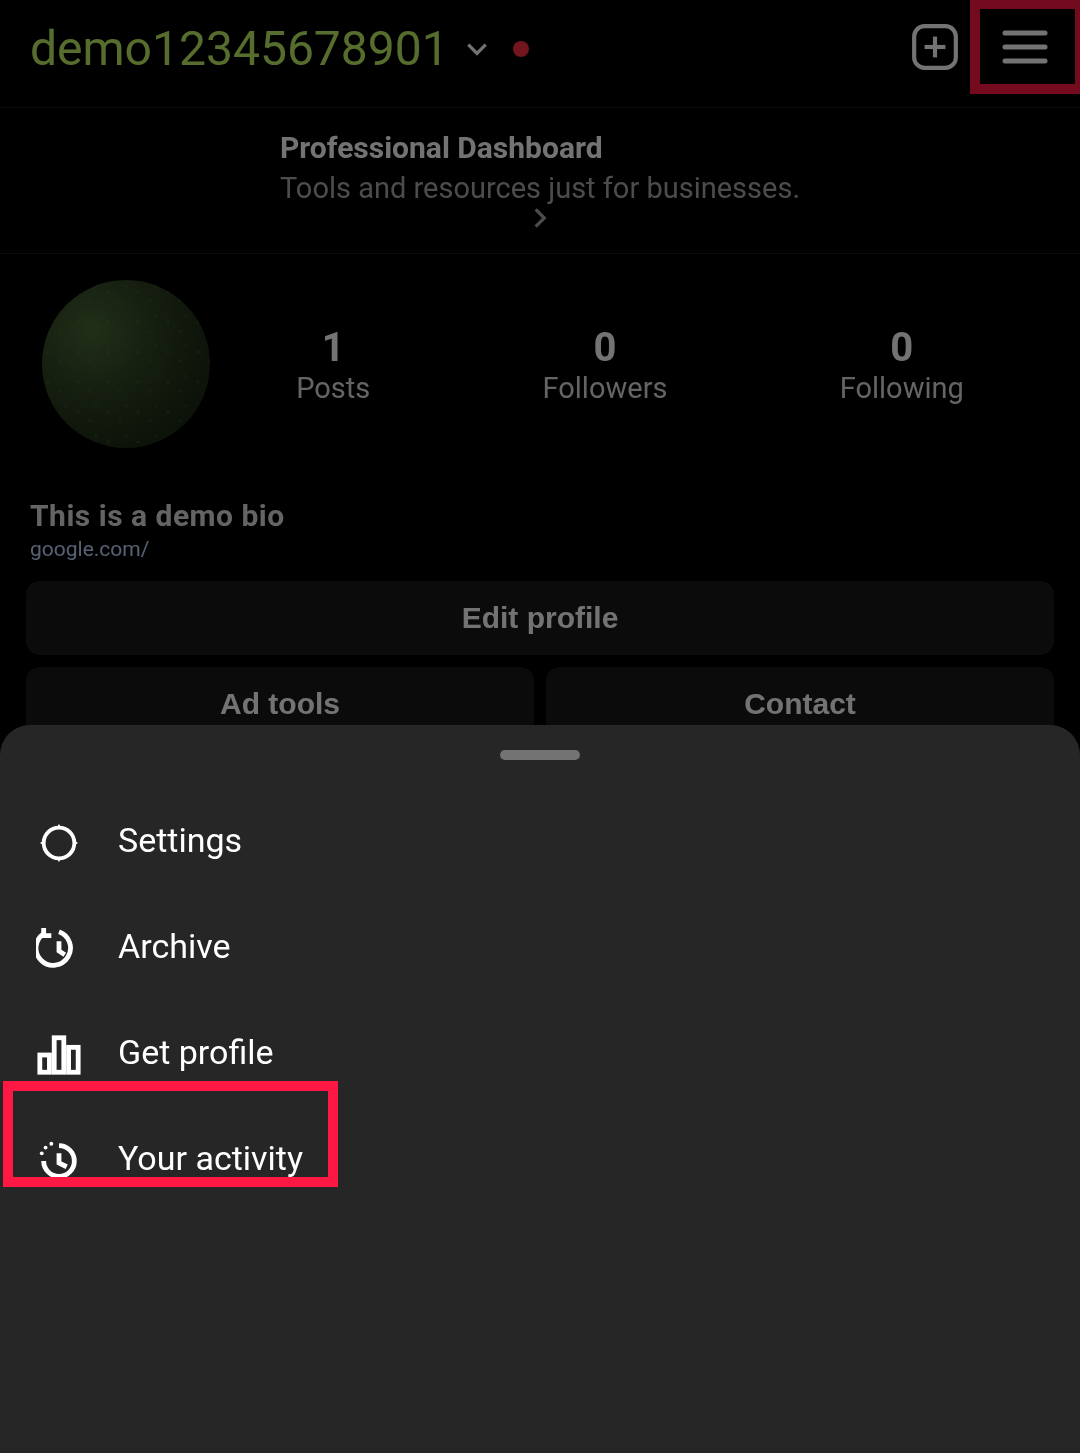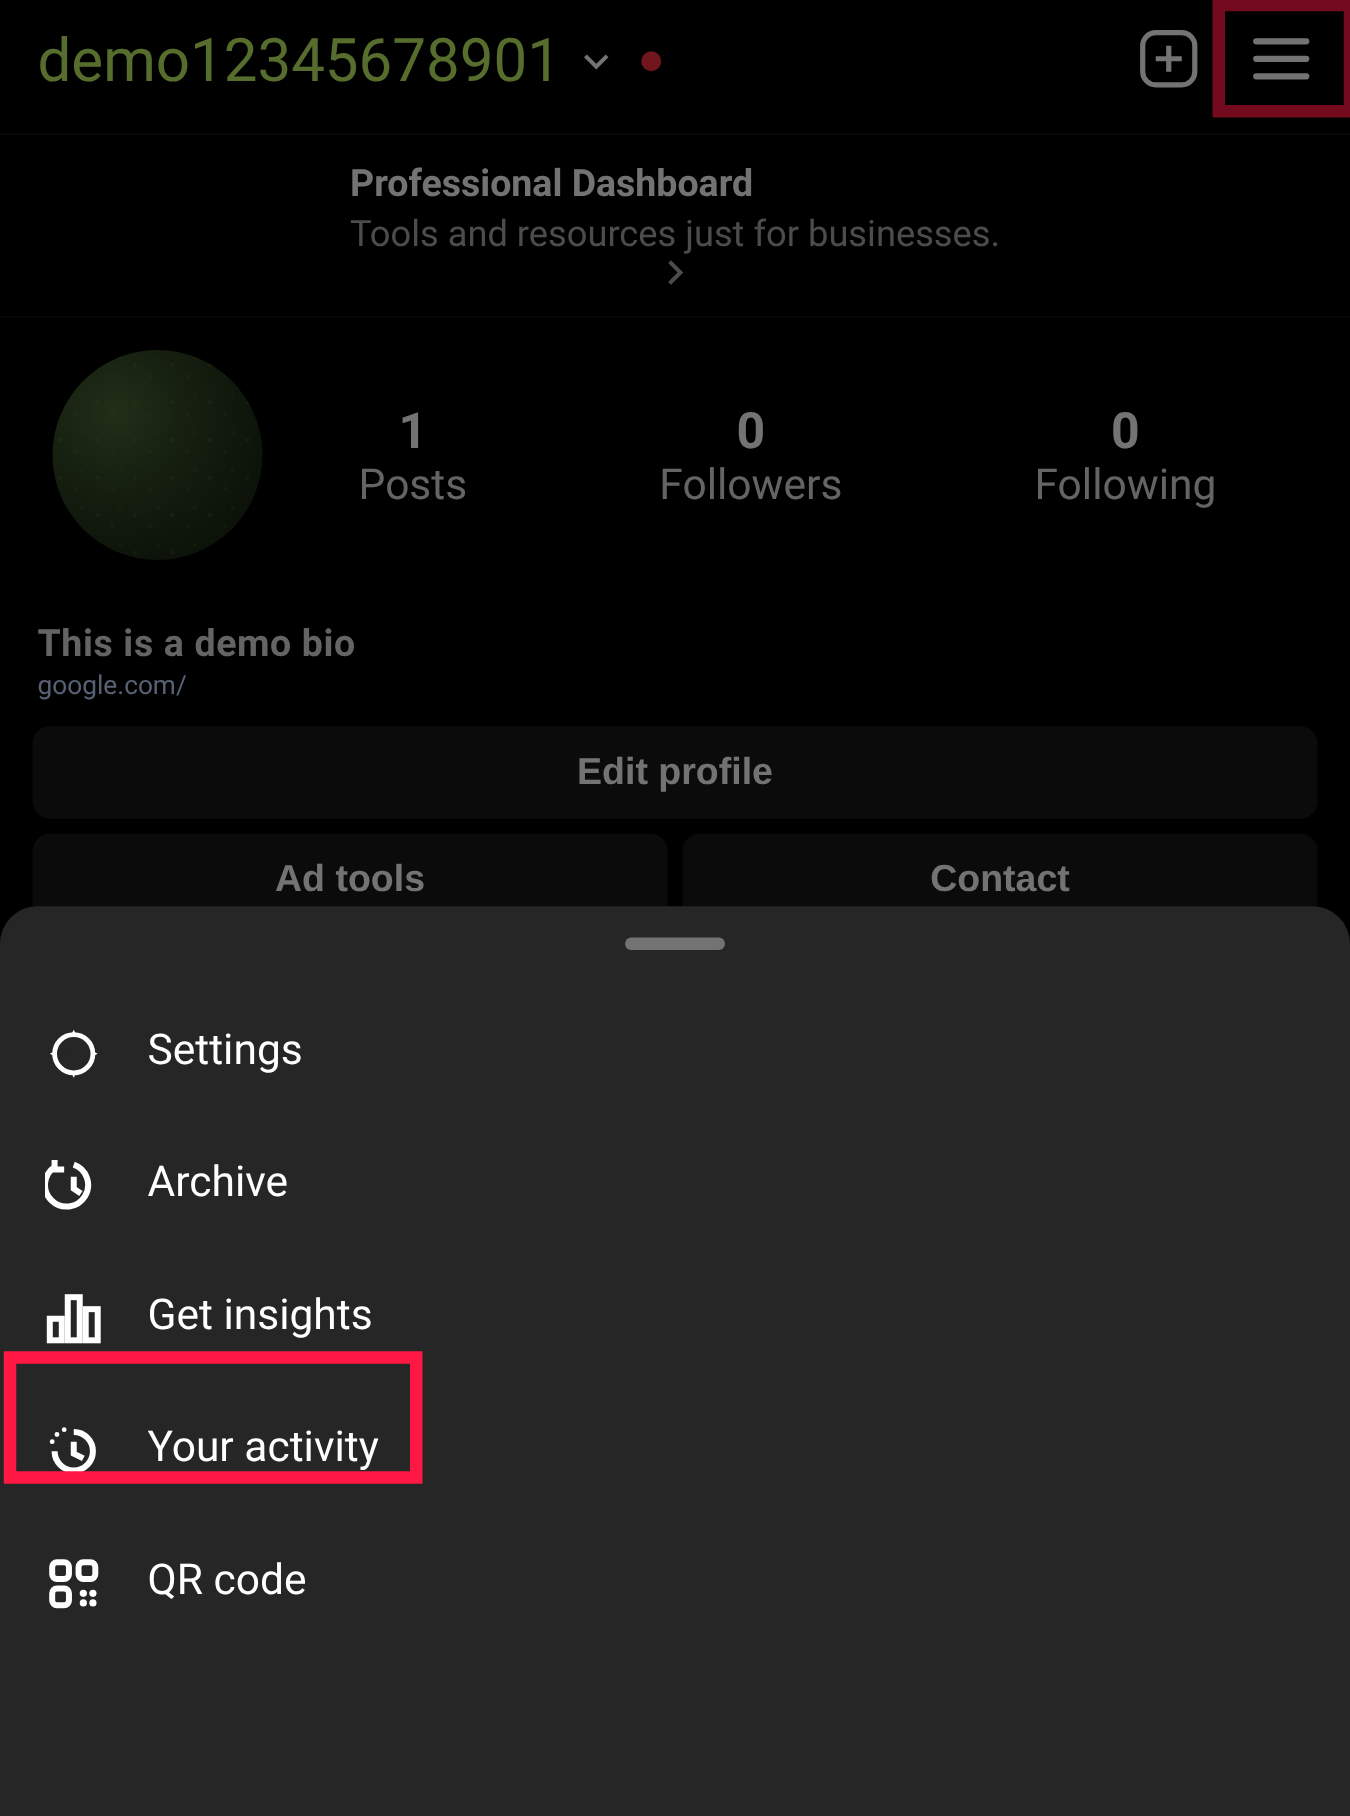--- a/index.html
+++ b/index.html
@@ -136,21 +136,21 @@
       flex: 1;
       display: flex;
       justify-content: space-around;
       text-align: center;
     }
     .stat-num {
       font-size: 40px;
       font-weight: 700;
     }
     .stat-label {
-      font-size: 34px;
+      font-size: 29px;
       color: #ddd;
     }
     
     .bio {
       padding: 50px 30px 0 30px;
       z-index: 1;
       position: relative;
     }
     .bio-text {
       font-size: 30px;
@@ -335,41 +335,29 @@
       </svg>
     <span class="menu-label">Archive</span>
   </div>
 
   <div class="menu-item">
     <svg class="menu-icon" viewBox="0 0 24 24" fill="none" stroke="#fff" stroke-width="2.5">
         <rect x="2" y="12" width="5" height="9"></rect>
         <rect x="9.5" y="3" width="5" height="18"></rect>
         <rect x="17" y="8" width="5" height="13"></rect>
       </svg>
-    <span class="menu-label">Get insights</span>
+    <span class="menu-label">Get profile</span>
   </div>
 
   <div class="menu-item">
     <svg class="menu-icon" viewBox="0 0 24 24" fill="none" stroke="#fff" stroke-width="2.5">
         <path d="M12 4 A8 8 0 1 1 4 12"></path>
         <circle cx="3" cy="8" r="1" fill="#fff" stroke="none"></circle>
         <circle cx="5" cy="5" r="1" fill="#fff" stroke="none"></circle>
         <circle cx="8" cy="3" r="1" fill="#fff" stroke="none"></circle>
         <polyline points="12 8 12 13 16 15"></polyline>
       </svg>
     <span class="menu-label">Your activity</span>
   </div>
 
-  <div class="menu-item">
-    <svg class="menu-icon" viewBox="0 0 24 24" fill="none" stroke="#fff" stroke-width="2.5">
-        <rect x="3" y="3" width="7" height="7" rx="2"></rect>
-        <rect x="14" y="3" width="7" height="7" rx="2"></rect>
-        <rect x="3" y="14" width="7" height="7" rx="2"></rect>
-        <circle cx="16" cy="16" r="1.5" fill="#fff" stroke="none"></circle>
-        <circle cx="20" cy="16" r="1.5" fill="#fff" stroke="none"></circle>
-        <circle cx="16" cy="20" r="1.5" fill="#fff" stroke="none"></circle>
-        <circle cx="20" cy="20" r="1.5" fill="#fff" stroke="none"></circle>
-      </svg>
-    <span class="menu-label">QR code</span>
-  </div>
 </div>
 
 <div class="highlight-activity"></div>
 
 </body></html>

